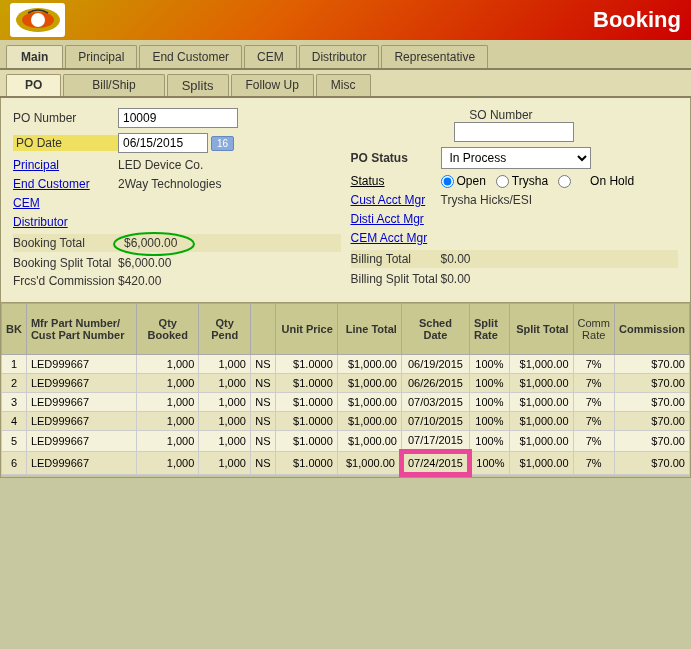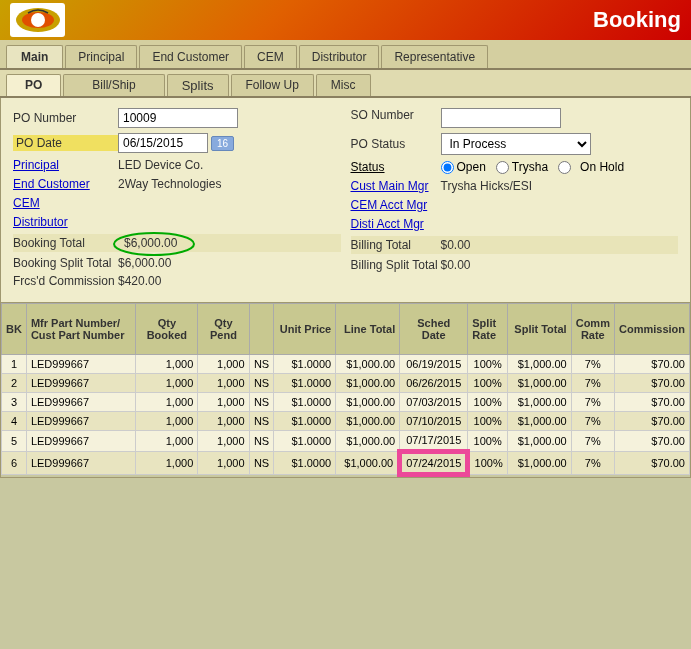--- a/index.html
+++ b/index.html
@@ -90,64 +90,64 @@
       </div>
 
       <div style="display:flex; align-items:center; margin-bottom:4px;">
         <div style="width:105px; font-size:12px; color:#333;">Frcs'd Commission</div>
         <span style="font-size:12px; color:#333;">$420.00</span>
       </div>
     </div>
 
     <div style="flex:1;">
 
-      <div style="display:flex; align-items:flex-start; margin-bottom:5px;">
+      <div style="display:flex; align-items:center; margin-bottom:5px;flex-direction:column;">
         <div style="width:90px; font-size:12px; color:#333;">SO Number</div>
         <input type="text" style="border: 1px solid rgb(136, 136, 136); padding: 2px 4px; font-size: 12px; background: rgb(255, 255, 255); width: 120px;" value="">
       </div>
 
       <div style="display:flex; align-items:center; margin-bottom:5px;">
-        <div style="width:90px; font-size:12px; color:#333;">PO Status</div>
+        <div style="width:90px; font-size:12px; color:#333;font-weight:bold;">PO Status</div>
         <select style="border:1px solid #888; padding:2px 4px; font-size:12px; background:#fff; width:150px;">
           <option>In Process</option>
           <option>Closed</option>
           <option>Cancelled</option>
           <option>Open</option>
         </select>
       </div>
 
       <div style="display:flex; align-items:center; margin-bottom:5px;">
         <div style="width:90px; font-size:12px; color:#000000;text-decoration:underline;">Status</div>
         <div style="display:flex; gap:10px; align-items:flex-end;">
           <label style="display:flex; align-items:center; gap:3px; font-size:12px; cursor:pointer;">
             <input type="radio" name="status" checked="" style=""> 
               <span>Open</span>
           </label>
           <label style="display:flex; align-items:center; gap:3px; font-size:12px; cursor:pointer;">
             <input type="radio" name="status" style=""> 
               <span>Trysha</span>
           </label>
-          <label style="display:flex; align-items:center; gap:9px; font-size:12px; cursor:pointer;">
+          <label style="display:flex; align-items:center; gap:19px; font-size:12px; cursor:pointer;">
             <input type="radio" name="status" style=""> 
               <span>On Hold</span>
           </label>
         </div>
       </div>
 
       <div style="display:flex; align-items:center; margin-bottom:5px;">
-        <a style="width:90px; color:#0000cc; text-decoration:underline; cursor:pointer; font-size:12px;">Cust Main Mgr</a>
+        <a style="width:90px; color:#0000cc; text-decoration:underline; cursor:pointer; font-size:12px;">Cust Acct Mgr</a>
         <span style="font-size:12px; color:#333;">Trysha Hicks/ESI</span>
       </div>
 
       <div style="display:flex; align-items:center; margin-bottom:5px;">
+        <a style="width:90px; color:#0000cc; text-decoration:underline; cursor:pointer; font-size:12px;">Disti Acct Mgr</a>
+      </div>
+
+      <div style="display:flex; align-items:center; margin-bottom:5px;">
         <a style="width:90px; color:#0000cc; text-decoration:underline; cursor:pointer; font-size:12px;">CEM Acct Mgr</a>
-      </div>
-
-      <div style="display:flex; align-items:center; margin-bottom:5px;">
-        <a style="width:90px; color:#0000cc; text-decoration:underline; cursor:pointer; font-size:12px;">Disti Acct Mgr</a>
       </div>
 
       <div style="display:flex; align-items:center; margin-bottom:4px; background:#e8e4b8; padding:2px 0;">
         <div style="width:90px; font-size:12px; color:#333;">Billing Total</div>
         <span style="font-size:12px; color:#333;">$0.00</span>
       </div>
 
       <div style="display:flex; align-items:center; margin-bottom:4px;">
         <div style="width:90px; font-size:12px; color:#333;">Billing Split Total</div>
         <span style="font-size:12px; color:#333;">$0.00</span>
@@ -163,21 +163,21 @@
         <th style="border:1px solid #aaa; padding:3px 4px; text-align:center; font-weight:bold; color:#333; width:22px;">BK</th>
         <th style="border:1px solid #aaa; padding:3px 4px; text-align:left; font-weight:bold; color:#333; width:120px;">Mfr Part Number/<br>Cust Part Number</th>
         <th style="border:1px solid #aaa; padding:3px 4px; text-align:center; font-weight:bold; color:#333; width:65px;">Qty Booked</th>
         <th style="border:1px solid #aaa; padding:3px 4px; text-align:center; font-weight:bold; color:#333; width:55px;">Qty Pend</th>
         <th style="border:1px solid #aaa; padding:3px 4px; text-align:center; font-weight:bold; color:#333; width:25px;"></th>
         <th style="border:1px solid #aaa; padding:3px 4px; text-align:right; font-weight:bold; color:#333; width:65px;">Unit Price</th>
         <th style="border:1px solid #aaa; padding:3px 4px; text-align:right; font-weight:bold; color:#333; width:65px;">Line Total</th>
         <th style="border:1px solid #aaa; padding:3px 4px; text-align:center; font-weight:bold; color:#333; width:65px;">Sched Date</th>
         <th style="border:1px solid #aaa; padding:3px 4px; text-align:left; font-weight:bold; color:#333; width:40px;">Split Rate</th>
         <th style="border:1px solid #aaa; padding:3px 4px; text-align:right; font-weight:bold; color:#333; width:65px;">Split Total</th>
-        <th style="border:1px solid #aaa; padding:13px 4px; text-align:center; font-weight:bold; color:#333; width:38px;">Comm Rate</th>
+        <th style="border:1px solid #aaa; padding:13px 4px; text-align:center; font-weight:normal; color:#333; width:38px;">Comm Rate</th>
         <th style="border:1px solid #aaa; padding:3px 4px; text-align:right; font-weight:bold; color:#333; width:55px;">Commission</th>
       </tr>
     </thead>
     <tbody id="table-body">
     <tr style="background: rgb(245, 242, 220);">
       <td style="border:1px solid #ccc; padding:3px 4px; text-align:center;">1</td>
       <td style="border:1px solid #ccc; padding:3px 4px; text-align:left;">LED999667</td>
       <td style="border:1px solid #ccc; padding:3px 4px; text-align:right;">1,000</td>
       <td style="border:1px solid #ccc; padding:3px 4px; text-align:right;">1,000</td>
       <td style="border:1px solid #ccc; padding:3px 4px; text-align:center;">NS</td>

